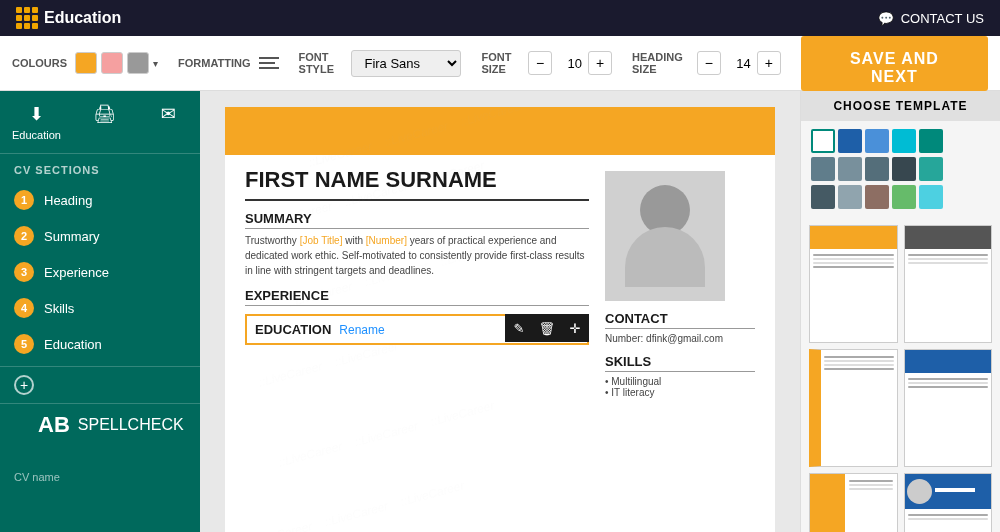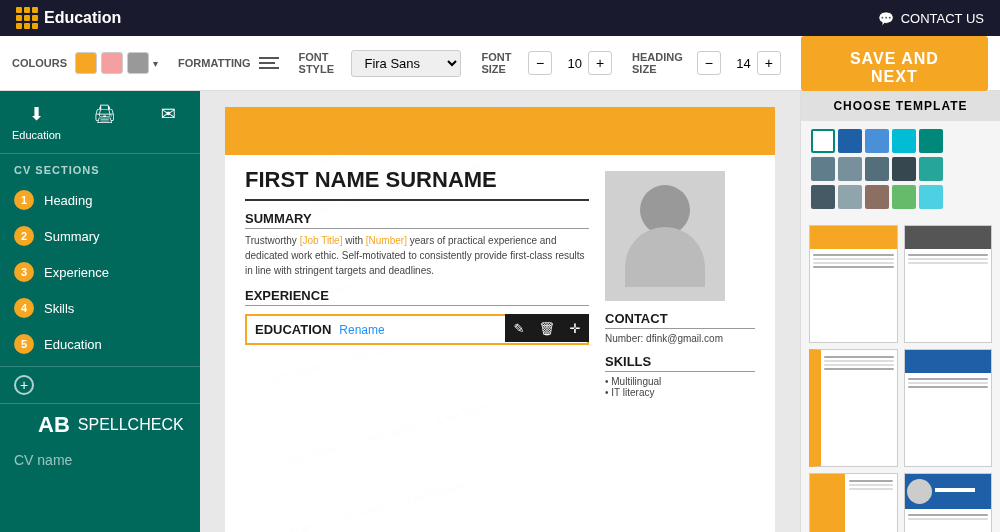--- a/index.html
+++ b/index.html
@@ -155,22 +155,23 @@
     .spellcheck-section {
       display: flex;
       align-items: center;
       gap: 8px;
       padding: 8px 14px;
       cursor: pointer;
       border-top: 1px solid rgba(255,255,255,0.2);
     }
     .cv-name-section {
       padding: 6px 14px;
-      font-size: 14px;
+      font-size: 11px;
       color: rgba(255,255,255,0.6);
+      margin-top: 19px;
     }
 
     
     .resume-preview {
       flex: 1;
       overflow: auto;
       background: #e8e8e8;
       padding: 16px;
       display: flex;
       justify-content: center;

